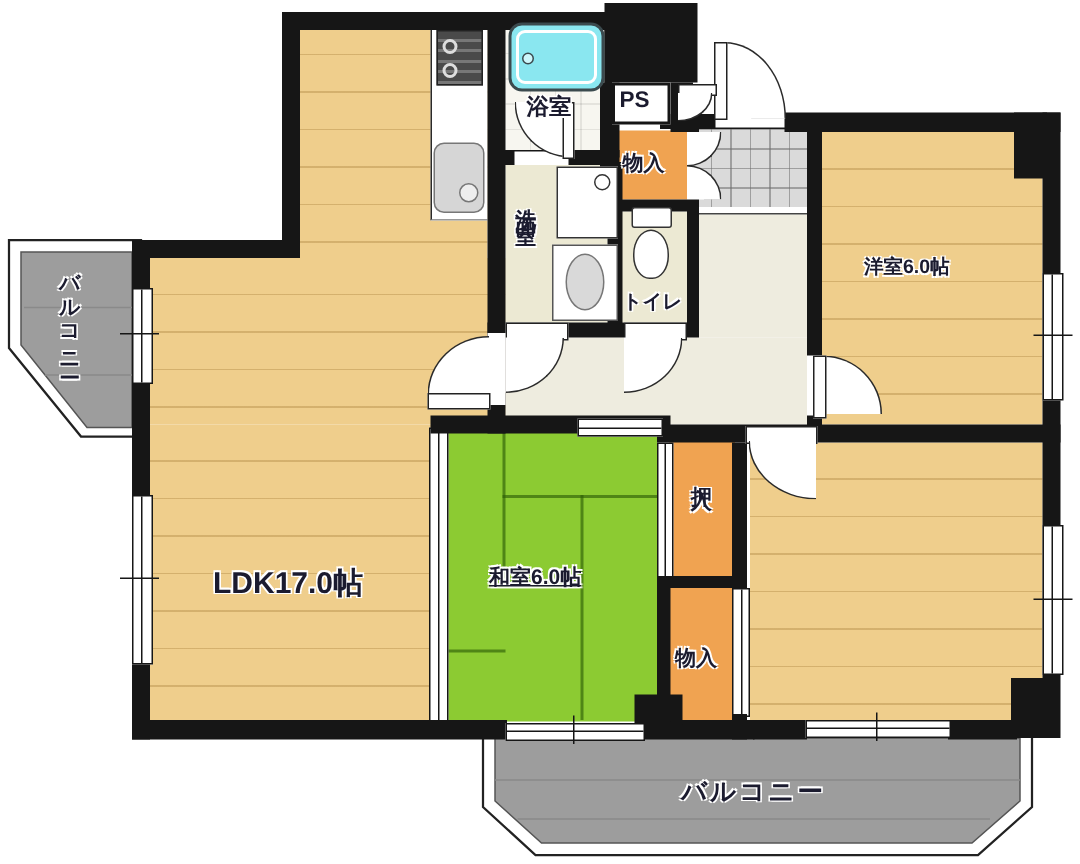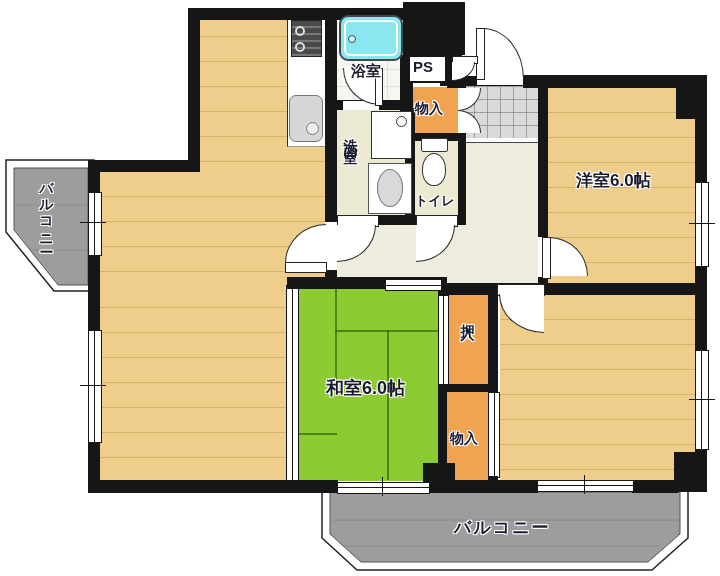--- a/index.html
+++ b/index.html
@@ -209,22 +209,23 @@
     <div class="abs" style="right:4px;top:4px;width:11px;height:11px;border:1.5px solid #333;border-radius:50%;background:#fff;"></div>
   </div>
   <div class="abs" style="left:368px;top:163px;width:44px;height:51px;background:#fff;border:1.5px solid #555;">
     <div class="abs" style="left:8px;top:5px;width:26px;height:38px;background:#d9d9d9;border:1.5px solid #777;border-radius:50%;"></div>
   </div>
   <div class="abs" style="left:420px;top:138px;width:30px;height:52px;">
     <div class="abs" style="left:1px;top:0;width:27px;height:14px;background:#fff;border:1.5px solid #333;border-radius:2px;"></div>
     <div class="abs" style="left:2px;top:15px;width:24px;height:33px;background:#fff;border:1.5px solid #333;border-radius:50% 50% 46% 46%;"></div>
   </div>
 
-  <div class="label" style="left:326px;top:376px;font-size:18px;">和室6.0帖</div>
-  <div class="label" style="left:576px;top:169px;font-size:17px;text-align:right;">洋室6.0帖</div>
+  <div class="label" style="left:142px;top:375px;font-size:20px;">LDK17.0帖</div>
+  <div class="label" style="left:326px;top:376px;font-size:14px;text-decoration:underline;">和室6.0帖</div>
+  <div class="label" style="left:576px;top:169px;font-size:13px;text-align:right;">洋室6.0帖</div>
   <div class="label" style="left:351px;top:62px;font-size:15px;">浴室</div>
   <div class="label vlabel" style="left:342px;top:128px;font-size:14px;letter-spacing:5px;">洗面室</div>
   <div class="label" style="left:415px;top:192px;font-size:13px;">トイレ</div>
   <div class="label" style="left:413px;top:58px;font-size:15px;">PS</div>
   <div class="label" style="left:415px;top:100px;font-size:14px;">物入</div>
   <div class="label vlabel" style="left:459px;top:313px;font-size:14px;">押入</div>
   <div class="label" style="left:450px;top:430px;font-size:14px;">物入</div>
   <div class="label" style="left:454px;top:516px;font-size:17px;letter-spacing:2px;">バルコニー</div>
 
 </div>

